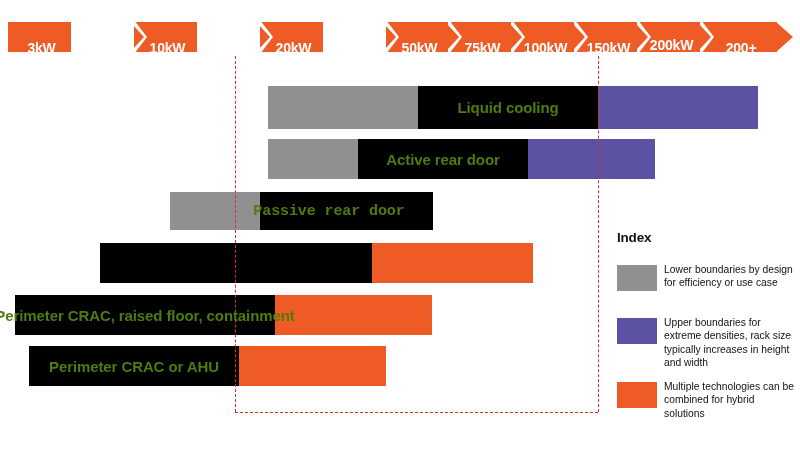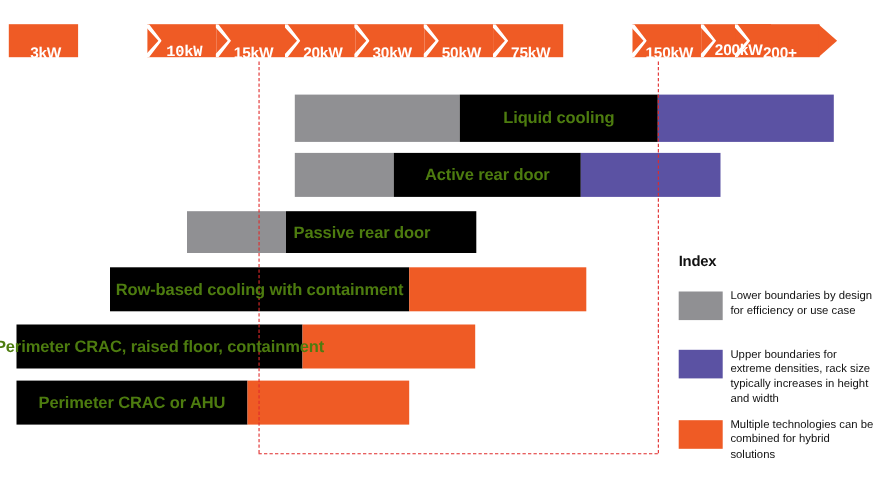--- a/index.html
+++ b/index.html
@@ -73,85 +73,77 @@
 </style>
 </head>
 <body>
 
 <div id="stage">
 
   <div class="scale-band" id="scale-band" style="left: 8px; width: 769px;">
       <div class="scale-seg first" style="left: 0px; width: 63px; --orange: #EF5B25;">
         <span class="lbl">3kW</span>
       </div>
-      <div class="scale-seg" style="left: 126px; width: 63px; font-family: Liberation Mono, monospace; --orange: #EF5B25;">
+      <div class="scale-seg" style="left: 126px; width: 63px; --orange: #EF5B25;">
         <span class="notch">
           <svg width="14" height="30" viewBox="0 0 14 30">
             <path d="M0,0 L0,3 L11,15 L0,27 L0,30 L2.5,30 L14,15 L2.5,0 Z" fill="#ffffff"></path>
           </svg>
         </span>
         <span class="lbl">10kW</span>
       </div>
-      <div class="scale-seg" style="left: 189px; width: 63px; --orange: #EF5B25;">
-        <span class="notch">
-          <svg width="14" height="30" viewBox="0 0 14 30">
-            <path d="M0,0 L0,3 L11,15 L0,27 L0,30 L2.5,30 L14,15 L2.5,0 Z" fill="#ffffff"></path>
-          </svg>
-        </span>
-        <span class="lbl">15kW</span>
-      </div>
       <div class="scale-seg" style="left: 252px; width: 63px; --orange: #EF5B25;">
         <span class="notch">
           <svg width="14" height="30" viewBox="0 0 14 30">
             <path d="M0,0 L0,3 L11,15 L0,27 L0,30 L2.5,30 L14,15 L2.5,0 Z" fill="#ffffff"></path>
           </svg>
         </span>
         <span class="lbl">20kW</span>
       </div>
-      <div class="scale-seg" style="left: 315px; width: 63px; --orange: #EF5B25;">
-        <span class="notch">
-          <svg width="14" height="30" viewBox="0 0 14 30">
-            <path d="M0,0 L0,3 L11,15 L0,27 L0,30 L2.5,30 L14,15 L2.5,0 Z" fill="#ffffff"></path>
-          </svg>
-        </span>
-        <span class="lbl">30kW</span>
-      </div>
       <div class="scale-seg" style="left: 378px; width: 63px; --orange: #EF5B25;">
         <span class="notch">
           <svg width="14" height="30" viewBox="0 0 14 30">
             <path d="M0,0 L0,3 L11,15 L0,27 L0,30 L2.5,30 L14,15 L2.5,0 Z" fill="#ffffff"></path>
           </svg>
         </span>
         <span class="lbl">50kW</span>
       </div>
       <div class="scale-seg" style="left: 441px; width: 63px; --orange: #EF5B25;">
         <span class="notch">
           <svg width="14" height="30" viewBox="0 0 14 30">
             <path d="M0,0 L0,3 L11,15 L0,27 L0,30 L2.5,30 L14,15 L2.5,0 Z" fill="#ffffff"></path>
           </svg>
         </span>
         <span class="lbl">75kW</span>
       </div>
+      <div class="scale-seg" style="left: 504px; width: 63px; --orange: #EF5B25;">
+        <span class="notch">
+          <svg width="14" height="30" viewBox="0 0 14 30">
+            <path d="M0,0 L0,3 L11,15 L0,27 L0,30 L2.5,30 L14,15 L2.5,0 Z" fill="#ffffff"></path>
+          </svg>
+        </span>
+        <span class="lbl">100kW</span>
+      </div>
       <div class="scale-seg" style="left: 567px; width: 63px; --orange: #EF5B25;">
         <span class="notch">
           <svg width="14" height="30" viewBox="0 0 14 30">
             <path d="M0,0 L0,3 L11,15 L0,27 L0,30 L2.5,30 L14,15 L2.5,0 Z" fill="#ffffff"></path>
           </svg>
         </span>
         <span class="lbl">150kW</span>
       </div>
       <div class="scale-seg" style="left: 630px; width: 63px; align-items: flex-end; --orange: #EF5B25;">
         <span class="notch">
           <svg width="14" height="30" viewBox="0 0 14 30">
             <path d="M0,0 L0,3 L11,15 L0,27 L0,30 L2.5,30 L14,15 L2.5,0 Z" fill="#ffffff"></path>
           </svg>
         </span>
         <span class="lbl">200kW</span>
       </div>
-      <div class="scale-seg last" style="left: 661px; width: 76px; text-decoration: underline; --orange: #EF5B25;">
+      <div class="scale-seg last" style="left: 693px; width: 76px; text-decoration: underline; --orange: #EF5B25;">
         <span class="notch">
           <svg width="14" height="30" viewBox="0 0 14 30">
             <path d="M0,0 L0,3 L11,15 L0,27 L0,30 L2.5,30 L14,15 L2.5,0 Z" fill="#ffffff"></path>
           </svg>
         </span>
         <span class="tip"><svg width="17" height="30" viewBox="0 0 17 30">
             <path d="M0,0 L17,15 L0,30 Z" fill="#EF5B25"></path>
           </svg></span>
         <span class="lbl">200+</span>
       </div>
@@ -166,33 +158,32 @@
       </div>
       <div class="row" style="top: 139px; left: 0px; width: 800px; height: 40px; padding-left: 40px;">
         <div class="seg gray" style="left: 268px; width: 90px; background: rgb(144, 144, 147);"></div>
         <div class="seg black" style="left: 358px; width: 170px; background: rgb(0, 0, 0);"></div>
         <div class="seg purple" style="left: 528px; width: 127px; background: rgb(91, 82, 163);"></div>
         <div class="row-label" style="left: 358px; width: 170px;">Active rear door</div>
       </div>
       <div class="row" style="top: 192px; left: 0px; width: 800px; height: 38px;">
         <div class="seg gray" style="left: 170px; width: 90px; background: rgb(144, 144, 147);"></div>
         <div class="seg black" style="left: 260px; width: 173px; background: rgb(0, 0, 0);"></div>
-        <div class="row-label" style="left: 260px; width: 138px;">Passive rear door</div>
+        <div class="row-label" style="left: 260px; width: 138px; font-family: Liberation Mono, monospace;">Passive rear door</div>
       </div>
       <div class="row" style="top: 243px; left: 0px; width: 800px; height: 40px;">
         <div class="seg black" style="left: 100px; width: 272px; background: rgb(0, 0, 0);"></div>
         <div class="seg orange" style="left: 372px; width: 161px; background: rgb(239, 91, 37);"></div>
-        <div class="row-label" style="left: 100px; width: 272px;">Row-based cooling with containment</div>
       </div>
       <div class="row" style="top: 295px; left: 0px; width: 800px; height: 40px;">
         <div class="seg black" style="left: 15px; width: 260px; background: rgb(0, 0, 0);"></div>
         <div class="seg orange" style="left: 275px; width: 157px; background: rgb(239, 91, 37);"></div>
         <div class="row-label" style="left: 15px; width: 260px;">Perimeter CRAC, raised floor, containment</div>
       </div>
-      <div class="row" style="top: 346px; left: 0px; width: 653px; height: 40px;">
+      <div class="row" style="top: 346px; left: 14px; width: 653px; height: 40px;">
         <div class="seg black" style="left: 15px; width: 210px; background: rgb(0, 0, 0);"></div>
         <div class="seg orange" style="left: 225px; width: 147px; background: rgb(239, 91, 37);"></div>
         <div class="row-label" style="left: 15px; width: 210px;">Perimeter CRAC or AHU</div>
       </div>
     </div>
 
   <div id="guides-layer">
       <div class="vguide" style="left: 235px; top: 56px; height: 356px; border-left-color: rgb(224, 43, 43);"></div>
       <div class="vguide" style="left: 598px; top: 56px; height: 356px; border-left-color: rgb(224, 43, 43);"></div>
       <div class="hguide" style="left: 235px; top: 412px; width: 363px; border-top-color: rgb(224, 43, 43);"></div>

